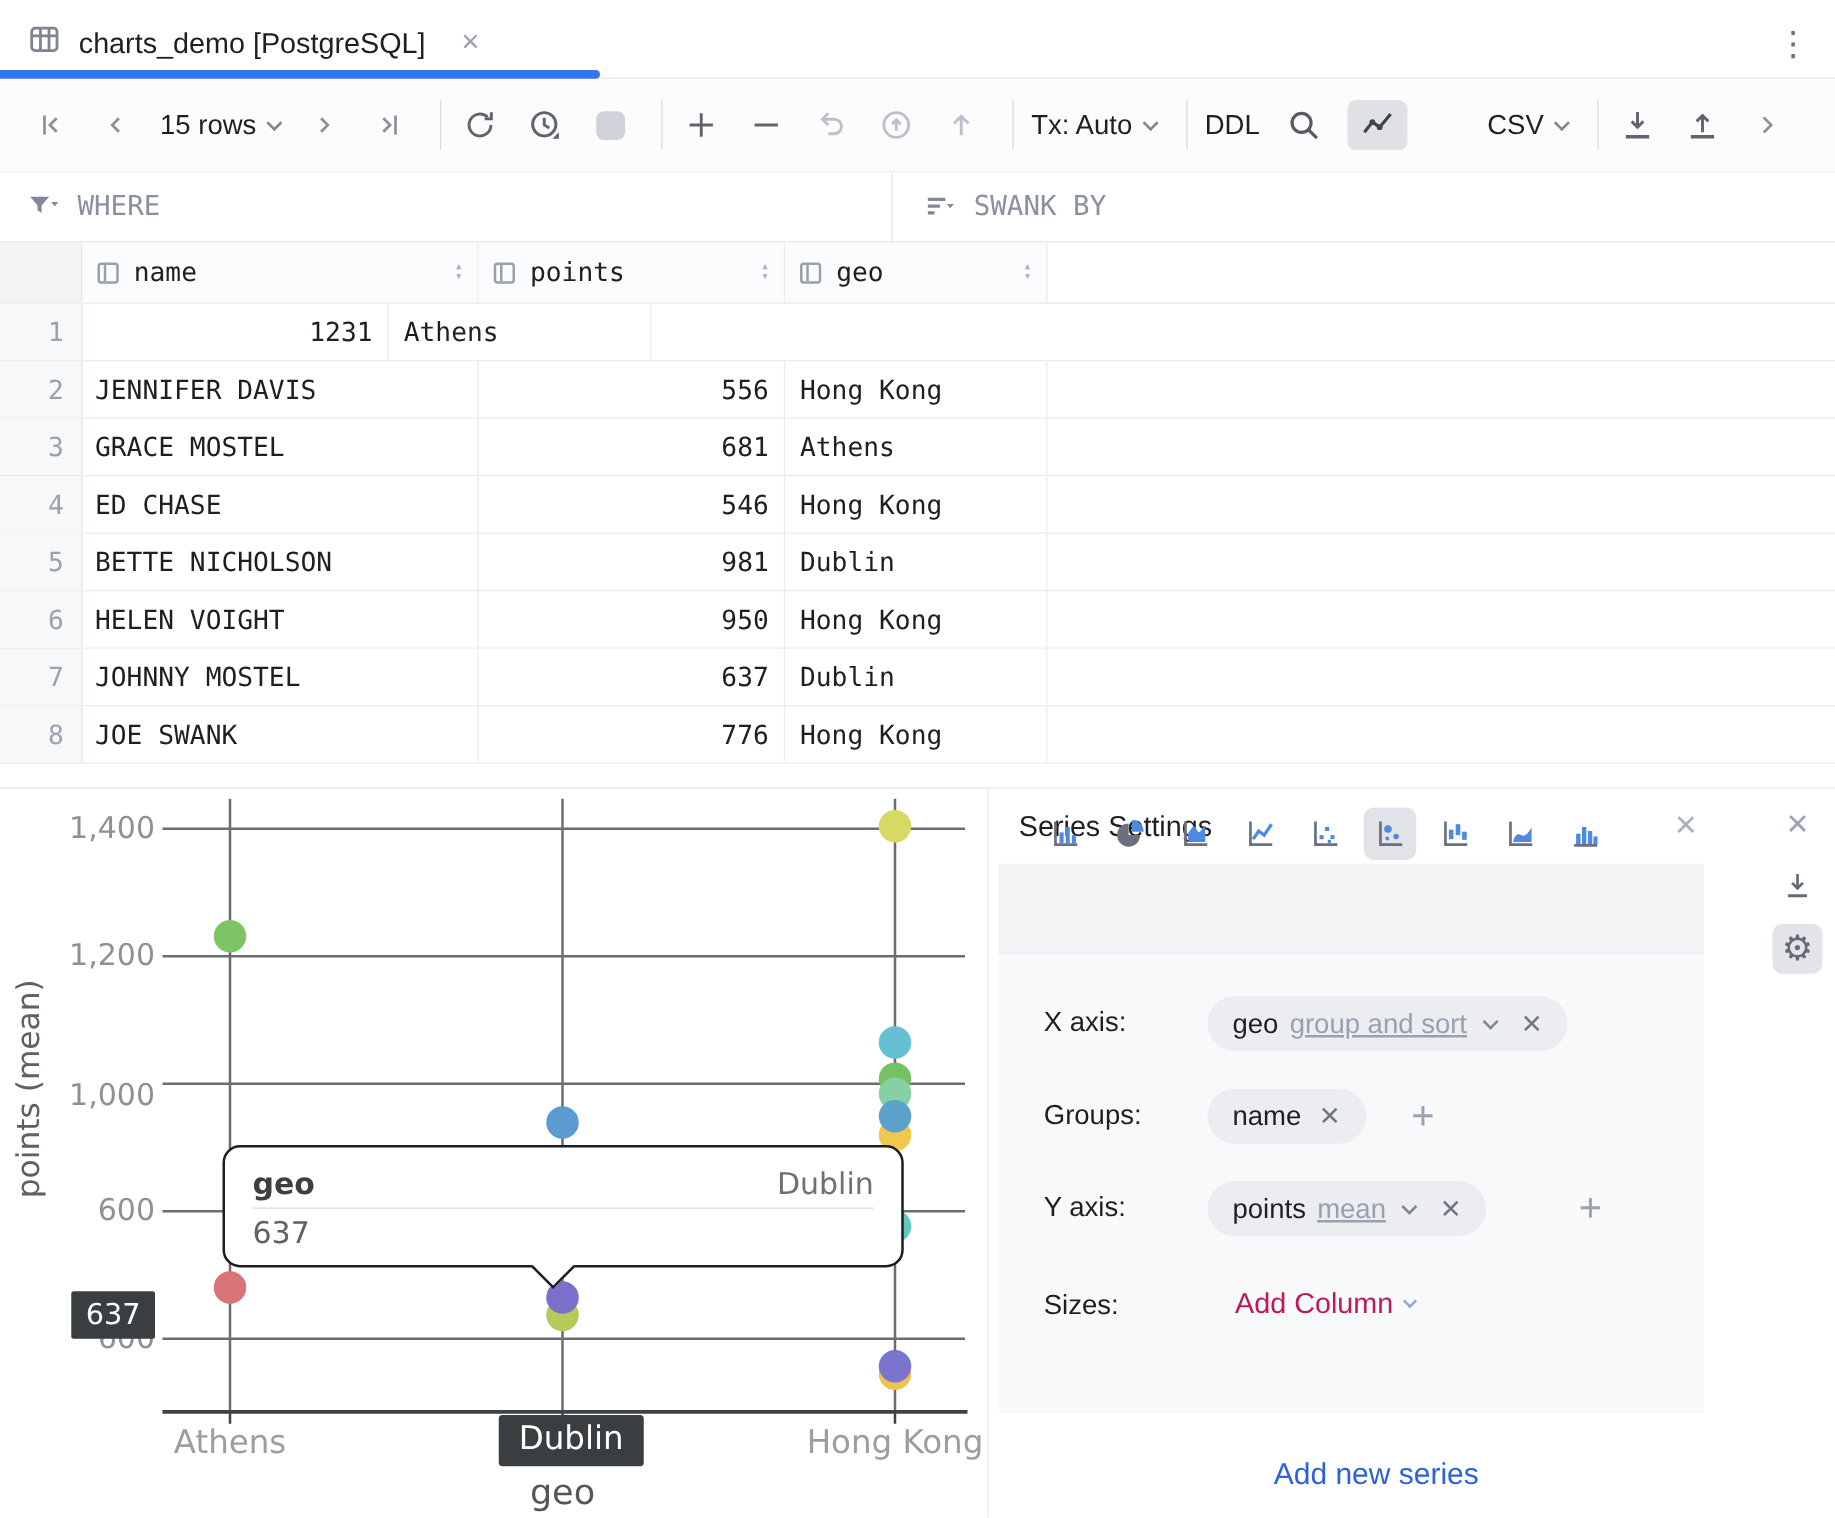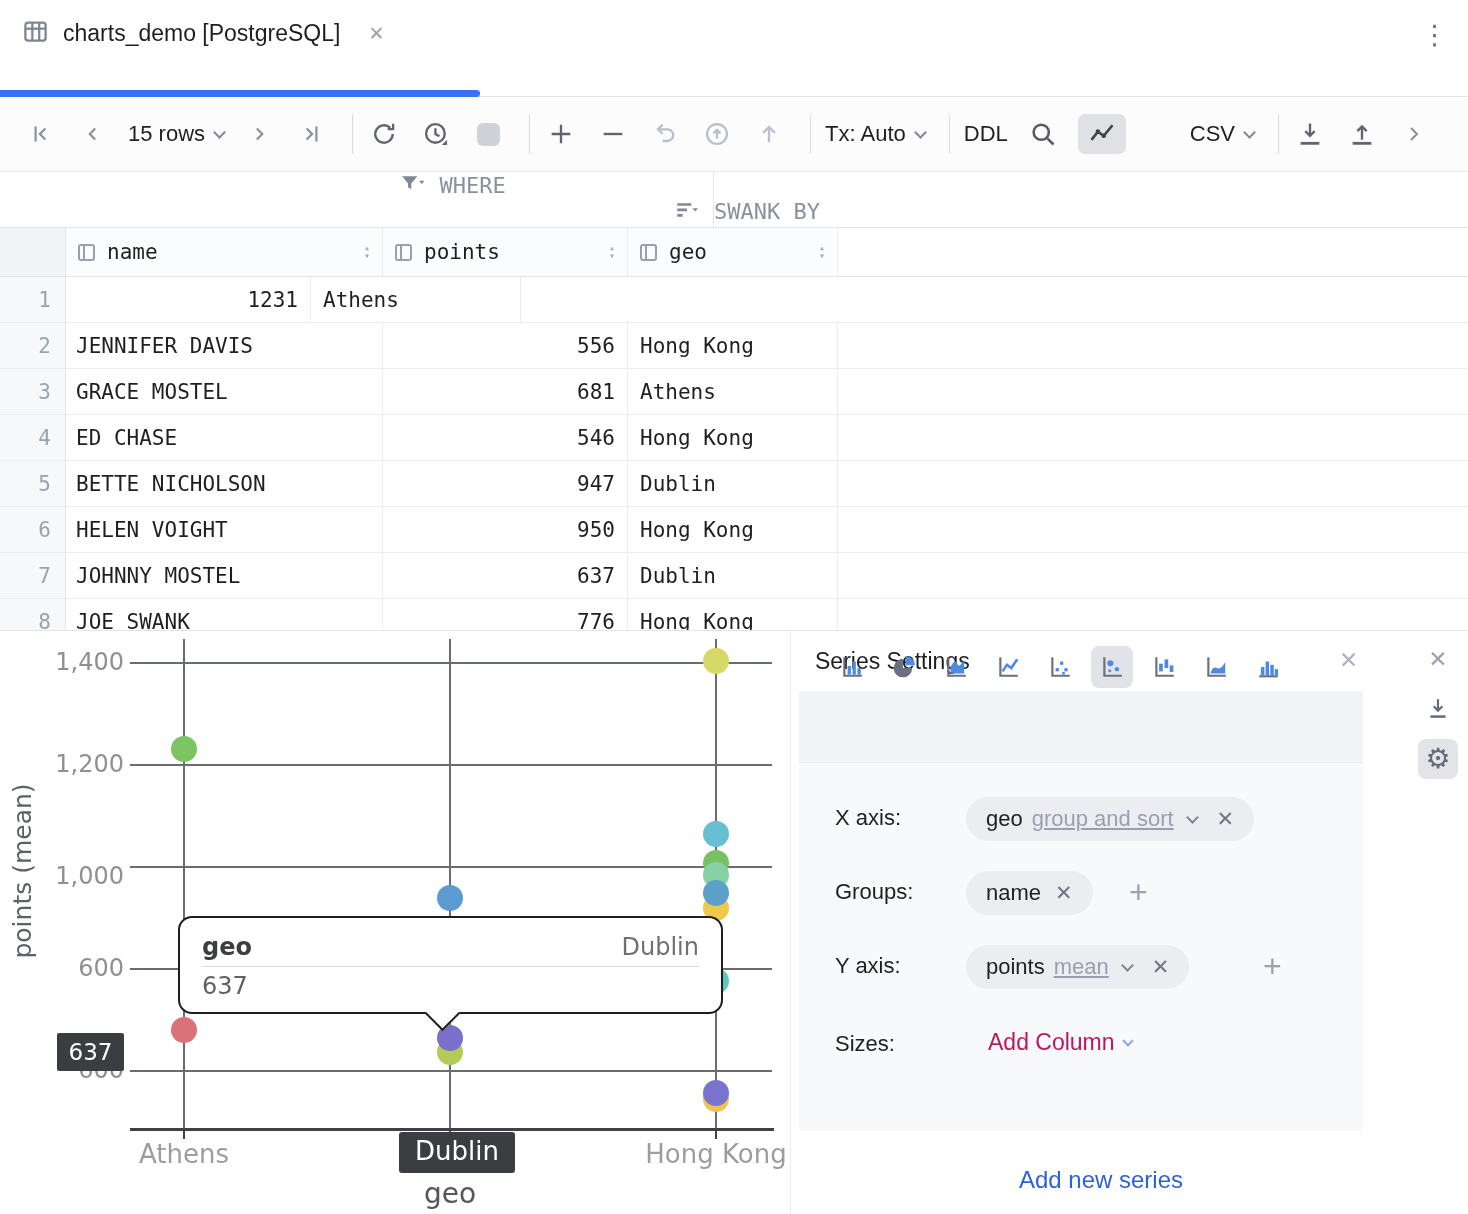--- a/index.html
+++ b/index.html
@@ -1,38 +1,38 @@
 <!DOCTYPE html>
 <html><head>
 <meta charset="utf-8">
 <style>
   * { margin:0; padding:0; box-sizing:border-box; }
   html,body { width:1468px; height:1214px; background:#fff; overflow:hidden;
     font-family:"Liberation Sans", sans-serif; }
   .app { position:relative; width:1468px; height:1214px; }
 
   
-  .tabbar { position:relative; height:97px; background:#fff; border-bottom:1px solid #E3E5E9; }
+  .tabbar { position:relative; height:63px; background:#fff; border-bottom:1px solid #E3E5E9; }
   .tab { position:absolute; left:22px; top:18px; display:flex; align-items:center; gap:14px; cursor:pointer; }
   .tabtitle { font-size:23px; color:#1E1F22; }
   .tabclose { font-size:19px; color:#9BA1AE; margin-left:14px; }
   .kebab { position:absolute; right:20px; top:22px; font-size:27px; color:#6C707E; line-height:1; }
   .tab-underline { position:absolute; left:0; bottom:-1px; width:480px; height:7px; background:#3574F0; border-radius:0 4px 4px 0; }
 
   
   .toolbar { height:75px; background:#FCFCFD; border-bottom:1px solid #E8EAEE; display:flex; align-items:center; padding-left:24px; }
   .tbtn { width:34px; height:34px; display:flex; align-items:center; justify-content:center; margin-right:18px; }
   .tlabel { font-size:22px; color:#1E1F22; margin-right:18px; display:flex; align-items:center; white-space:nowrap; }
   .vsep { width:1px; height:40px; background:#D8DADF; margin:0 14px 0 6px; }
   .chev { display:inline-block; width:9px; height:9px; border-right:2px solid #7E8594; border-bottom:2px solid #7E8594; transform:rotate(45deg); margin:-4px 0 0 10px; }
   .active-box { background:#DFE1E5; border-radius:7px; width:48px; height:40px; display:flex; align-items:center; justify-content:center; margin-right:18px; }
   .stop-sq { width:23px; height:23px; background:#CFD2D8; border-radius:6px; }
 
   
-  .filterbar { position:relative; height:56px; background:#fff; border-bottom:1px solid #E3E5E9; display:flex; align-items:center; font-family:"DejaVu Sans Mono", monospace;flex-direction:column; }
+  .filterbar { position:relative; height:56px; background:#fff; border-bottom:1px solid #E3E5E9; display:flex; align-items:center; font-family:"DejaVu Sans Mono", monospace; }
   .fitem { display:flex; align-items:center; gap:14px; color:#8A919E; font-size:22px; }
   .fwhere { padding-left:22px; width:713px; }
   .fdiv { position:absolute; left:713px; top:0; width:1px; height:56px; background:#E3E5E9; }
   .forder { padding-left:26px; }
 
   
   .grid { font-family:"DejaVu Sans Mono", monospace; font-size:21px; color:#1E1F22; }
   .thead { display:flex; height:49px; border-bottom:1px solid #E3E5E9; }
   .gut-h { width:66px; background:#F2F3F5; border-right:1px solid #E3E5E9; }
   .th { display:flex; align-items:center; padding:0 12px; border-right:1px solid #EBECF0; background:#FBFCFD; }
@@ -303,21 +303,21 @@
         </div>
         <div class="trow">
           <div class="td gut">4</div>
           <div class="td c-name">ED CHASE</div>
           <div class="td c-points">546</div>
           <div class="td c-geo">Hong Kong</div>
         </div>
         <div class="trow">
           <div class="td gut">5</div>
           <div class="td c-name">BETTE NICHOLSON</div>
-          <div class="td c-points">947</div>
+          <div class="td c-points">981</div>
           <div class="td c-geo">Dublin</div>
         </div>
         <div class="trow">
           <div class="td gut">6</div>
           <div class="td c-name">HELEN VOIGHT</div>
           <div class="td c-points">950</div>
           <div class="td c-geo">Hong Kong</div>
         </div>
         <div class="trow">
           <div class="td gut">7</div>

